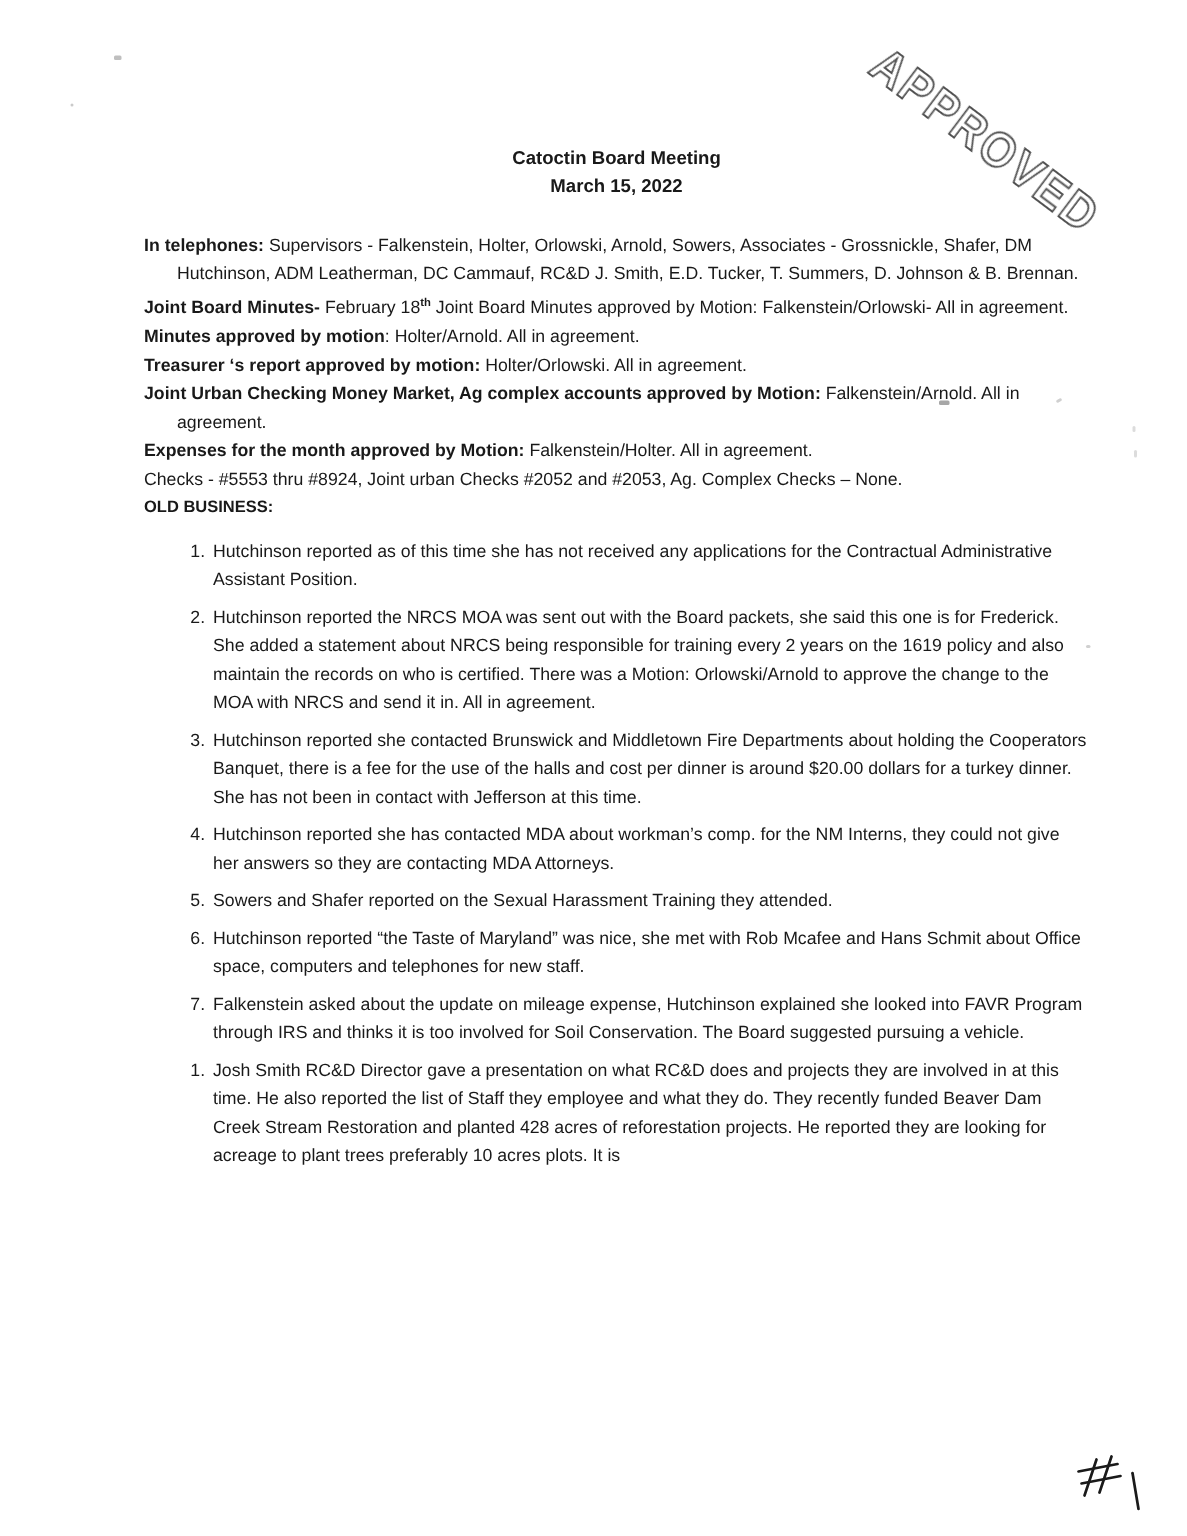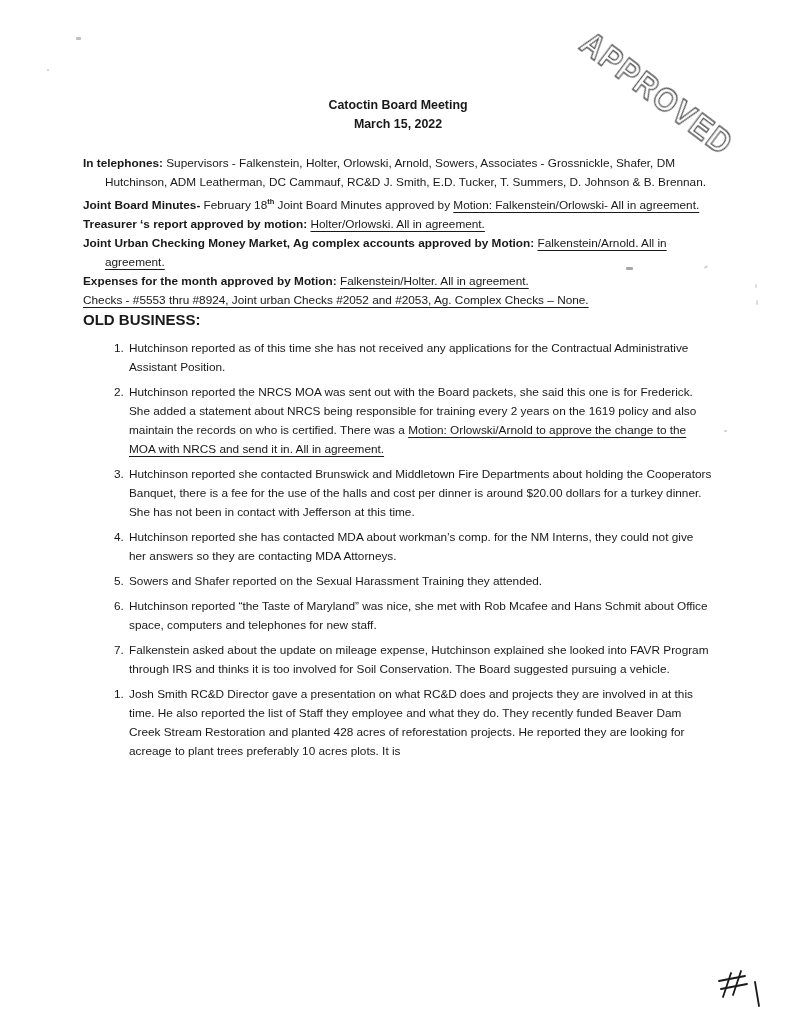--- a/index.html
+++ b/index.html
@@ -17,21 +17,21 @@
   }
   .page {
     position: relative;
     width: 791px;
     height: 1024px;
     background: #ffffff;
   }
   .content {
     position: absolute;
     top: 96px;
-    left: 83px;
+    left: 96px;
     width: 630px;
     font-size: 11.8px;
     line-height: 19px;
     filter: blur(0.18px) contrast(1.04);
   }
   .title {
     text-align: center;
     font-weight: bold;
     font-size: 12.4px;
     margin-bottom: 20px;
@@ -43,34 +43,34 @@
     padding-left: 22px;
     text-indent: -22px;
   }
   .mb0  { margin-bottom: 0; }
   .mb7  { margin-bottom: 7px; }
   .mb8  { margin-bottom: 8px; }
   .mb9  { margin-bottom: 9px; }
   .mb14 { margin-bottom: 14px; }
   .mb16 { margin-bottom: 16px; }
   h3.heading {
-    font-size: 15px;
+    font-size: 11px;
     font-weight: bold;
     margin: 0 0 10px 0;
   }
   ol.num-list {
     margin: 0 0 2px 0;
     padding-left: 44px;
   }
   ol.num-list li {
     margin-bottom: 6px;
     padding-left: 2px;
   }
   .seg-b  { font-weight: bold; }
-  .seg-u  { text-decoration: underline; text-decoration-thickness: 1px; text-underline-offset: 2.5px; }
+  .seg-u  { text-decoration-thickness: 1px; text-underline-offset: 2.5px; }
   .seg-sup{ vertical-align: super; font-size: 7.5px; font-weight: bold; }
   .stamp {
     position: absolute;
     left: 596px;
     top: 24px;
     font-family: "Liberation Sans", sans-serif;
     font-weight: bold;
     font-size: 33px;
     letter-spacing: 2px;
     white-space: nowrap;
@@ -116,20 +116,21 @@
 
   <div class="content">
 
     <div class="title">
       <div>Catoctin Board Meeting</div>
       <div>March 15, 2022</div>
     </div>
 
     <p class="para hang mb9"><span class="seg-b">In telephones: </span><span>Supervisors - Falkenstein, Holter, Orlowski, Arnold, Sowers, Associates - Grossnickle, Shafer, DM Hutchinson, ADM Leatherman, DC Cammauf, RC&amp;D J. Smith, E.D. Tucker, T. Summers, D. Johnson &amp; B. Brennan.</span></p>
     <p class="para hang mb9"><span class="seg-b">Joint Board Minutes- </span><span>February 18</span><span class="seg-sup">th</span><span> Joint Board Minutes approved by </span><span class="seg-u">Motion: Falkenstein/Orlowski- All in agreement.</span></p>
+    <p class="para mb7"><span class="seg-b">Minutes approved by motion</span><span>: </span><span class="seg-u">Holter/Arnold. All in agreement.</span></p>
     <p class="para mb14"><span class="seg-b">Treasurer ‘s report approved by motion: </span><span class="seg-u">Holter/Orlowski. All in agreement.</span></p>
     <p class="para hang mb8"><span class="seg-b">Joint Urban Checking Money Market, Ag complex accounts approved by Motion: </span><span class="seg-u">Falkenstein/Arnold. All in agreement.</span></p>
     <p class="para mb0"><span class="seg-b">Expenses for the month approved by Motion: </span><span class="seg-u">Falkenstein/Holter. All in agreement.</span></p>
     <p class="para mb16"><span class="seg-u">Checks - #5553 thru #8924, Joint urban Checks #2052 and #2053, Ag. Complex Checks – None.</span></p>
 
     <h3 class="heading">OLD BUSINESS:</h3>
     <ol class="num-list">
         <li><span>Hutchinson reported as of this time she has not received any applications for the Contractual Administrative Assistant Position.</span></li>
         <li><span>Hutchinson reported the NRCS MOA was sent out with the Board packets, she said this one is for Frederick. She added a statement about NRCS being responsible for training every 2 years on the 1619 policy and also maintain the records on who is certified.  There was a </span><span class="seg-u">Motion: Orlowski/Arnold to approve the change to the MOA with NRCS and send it in.  All in agreement.</span></li>
         <li><span>Hutchinson reported she contacted Brunswick and Middletown Fire Departments about holding the Cooperators Banquet, there is a fee for the use of the halls and cost per dinner is around $20.00 dollars for a turkey dinner. She has not been in contact with Jefferson at this time.</span></li>

